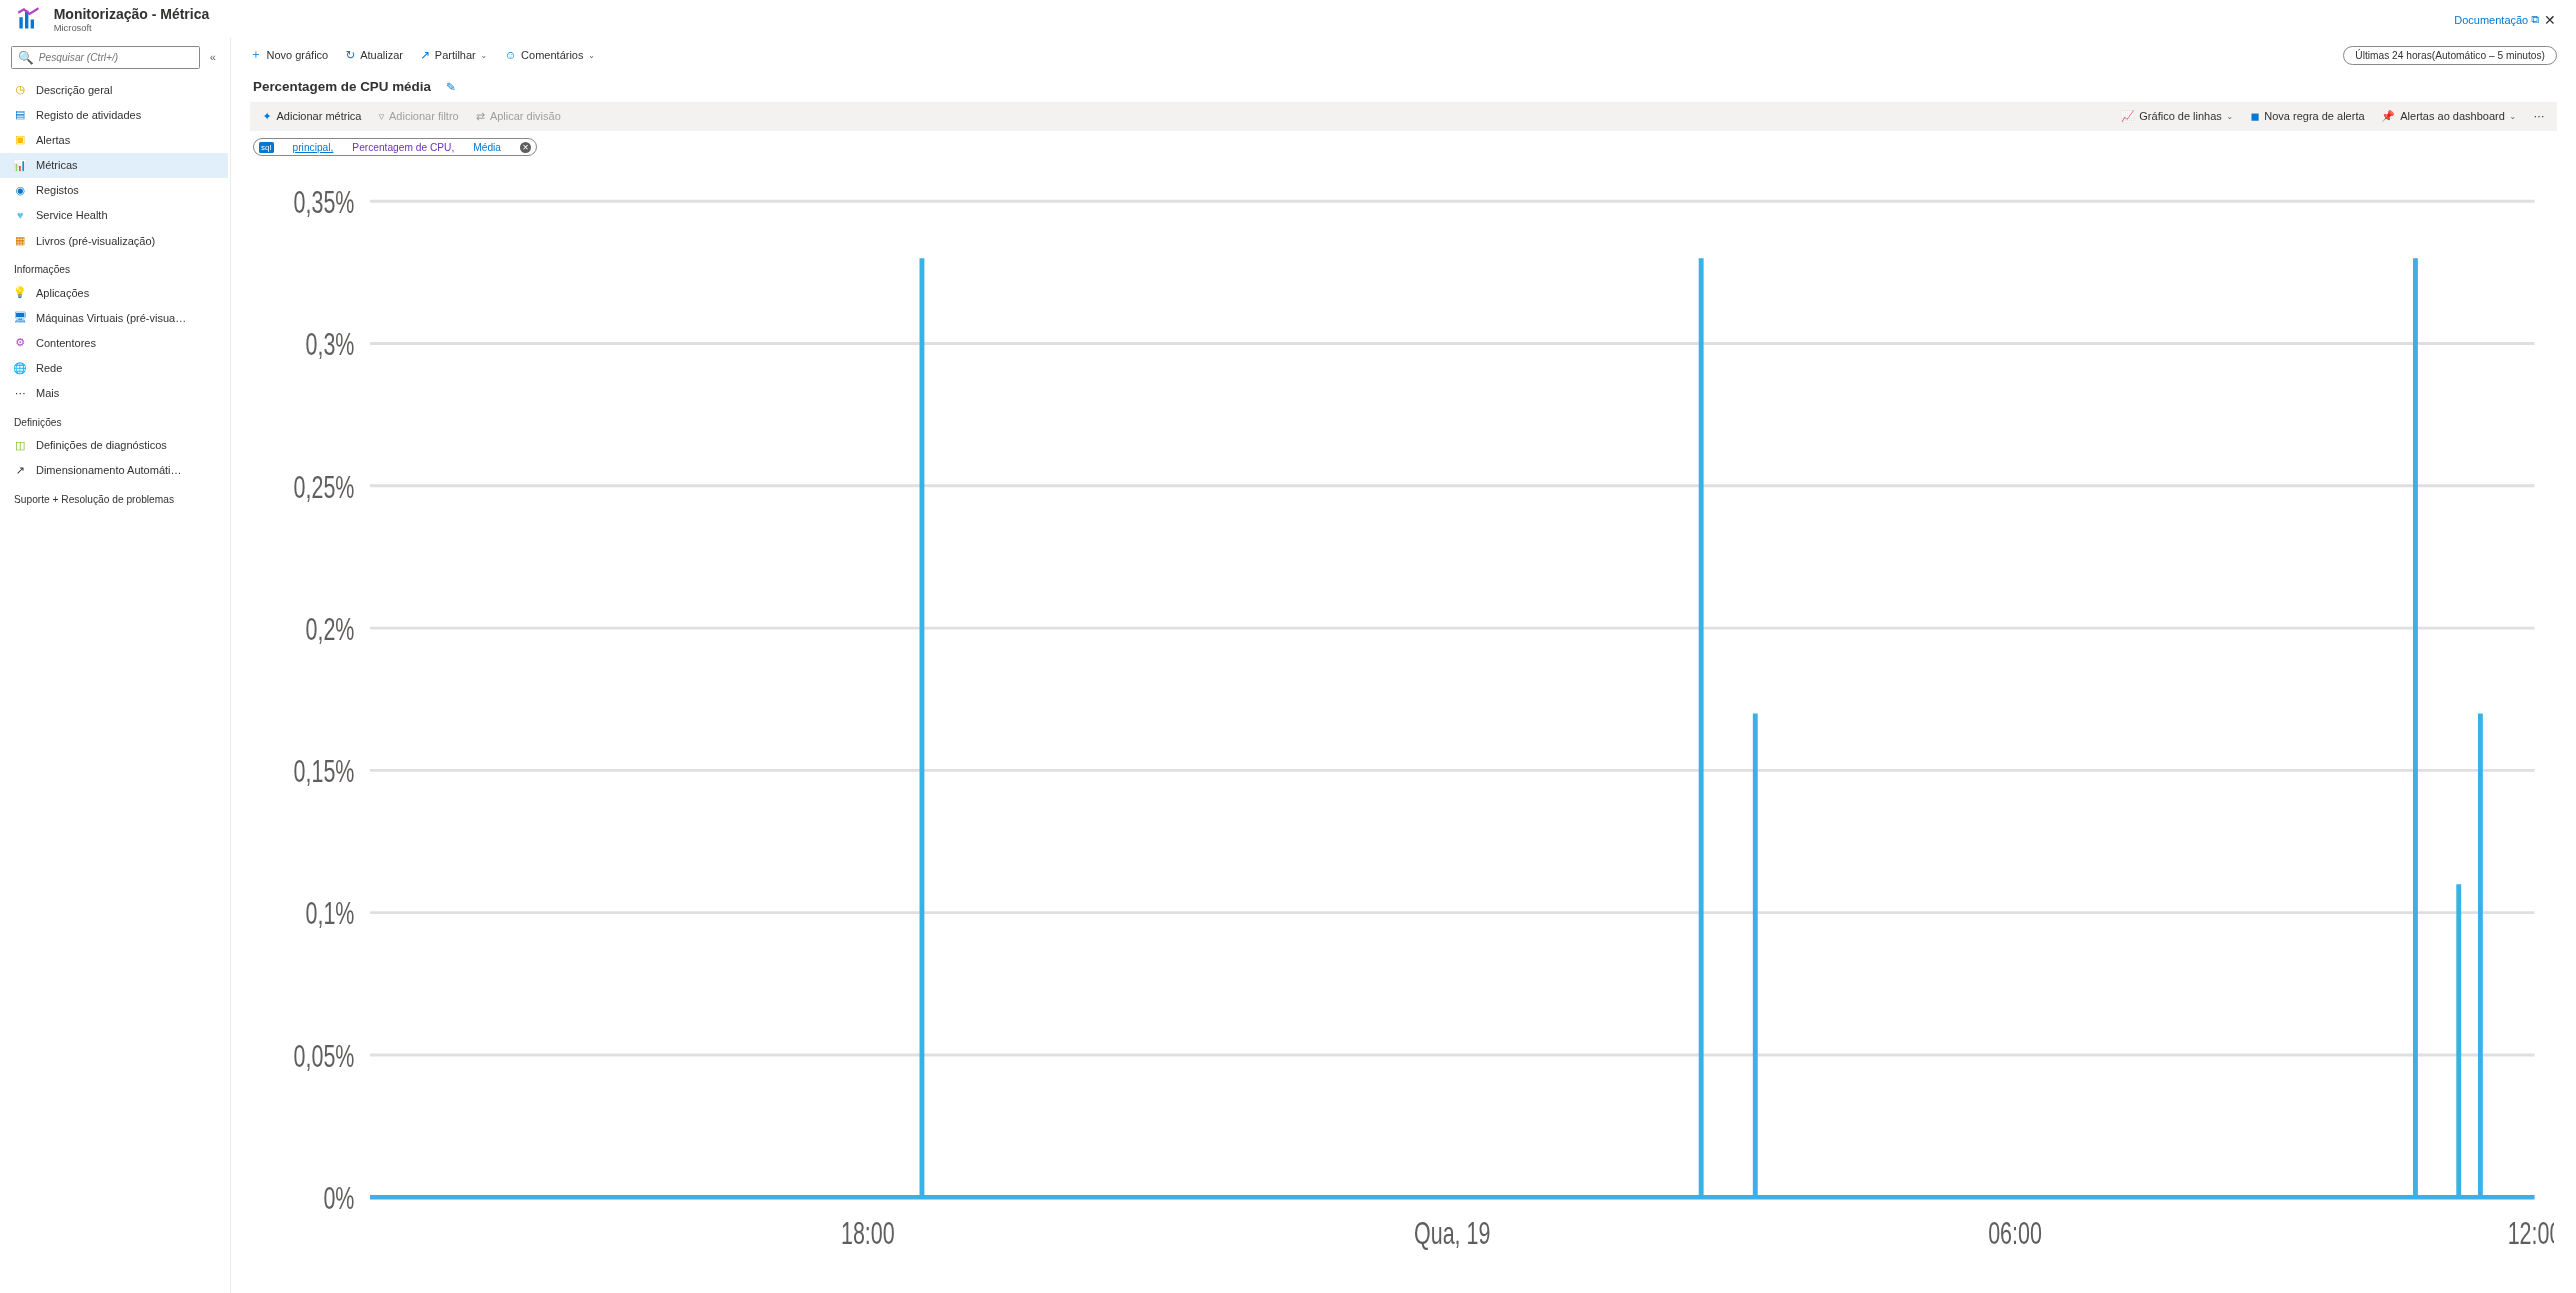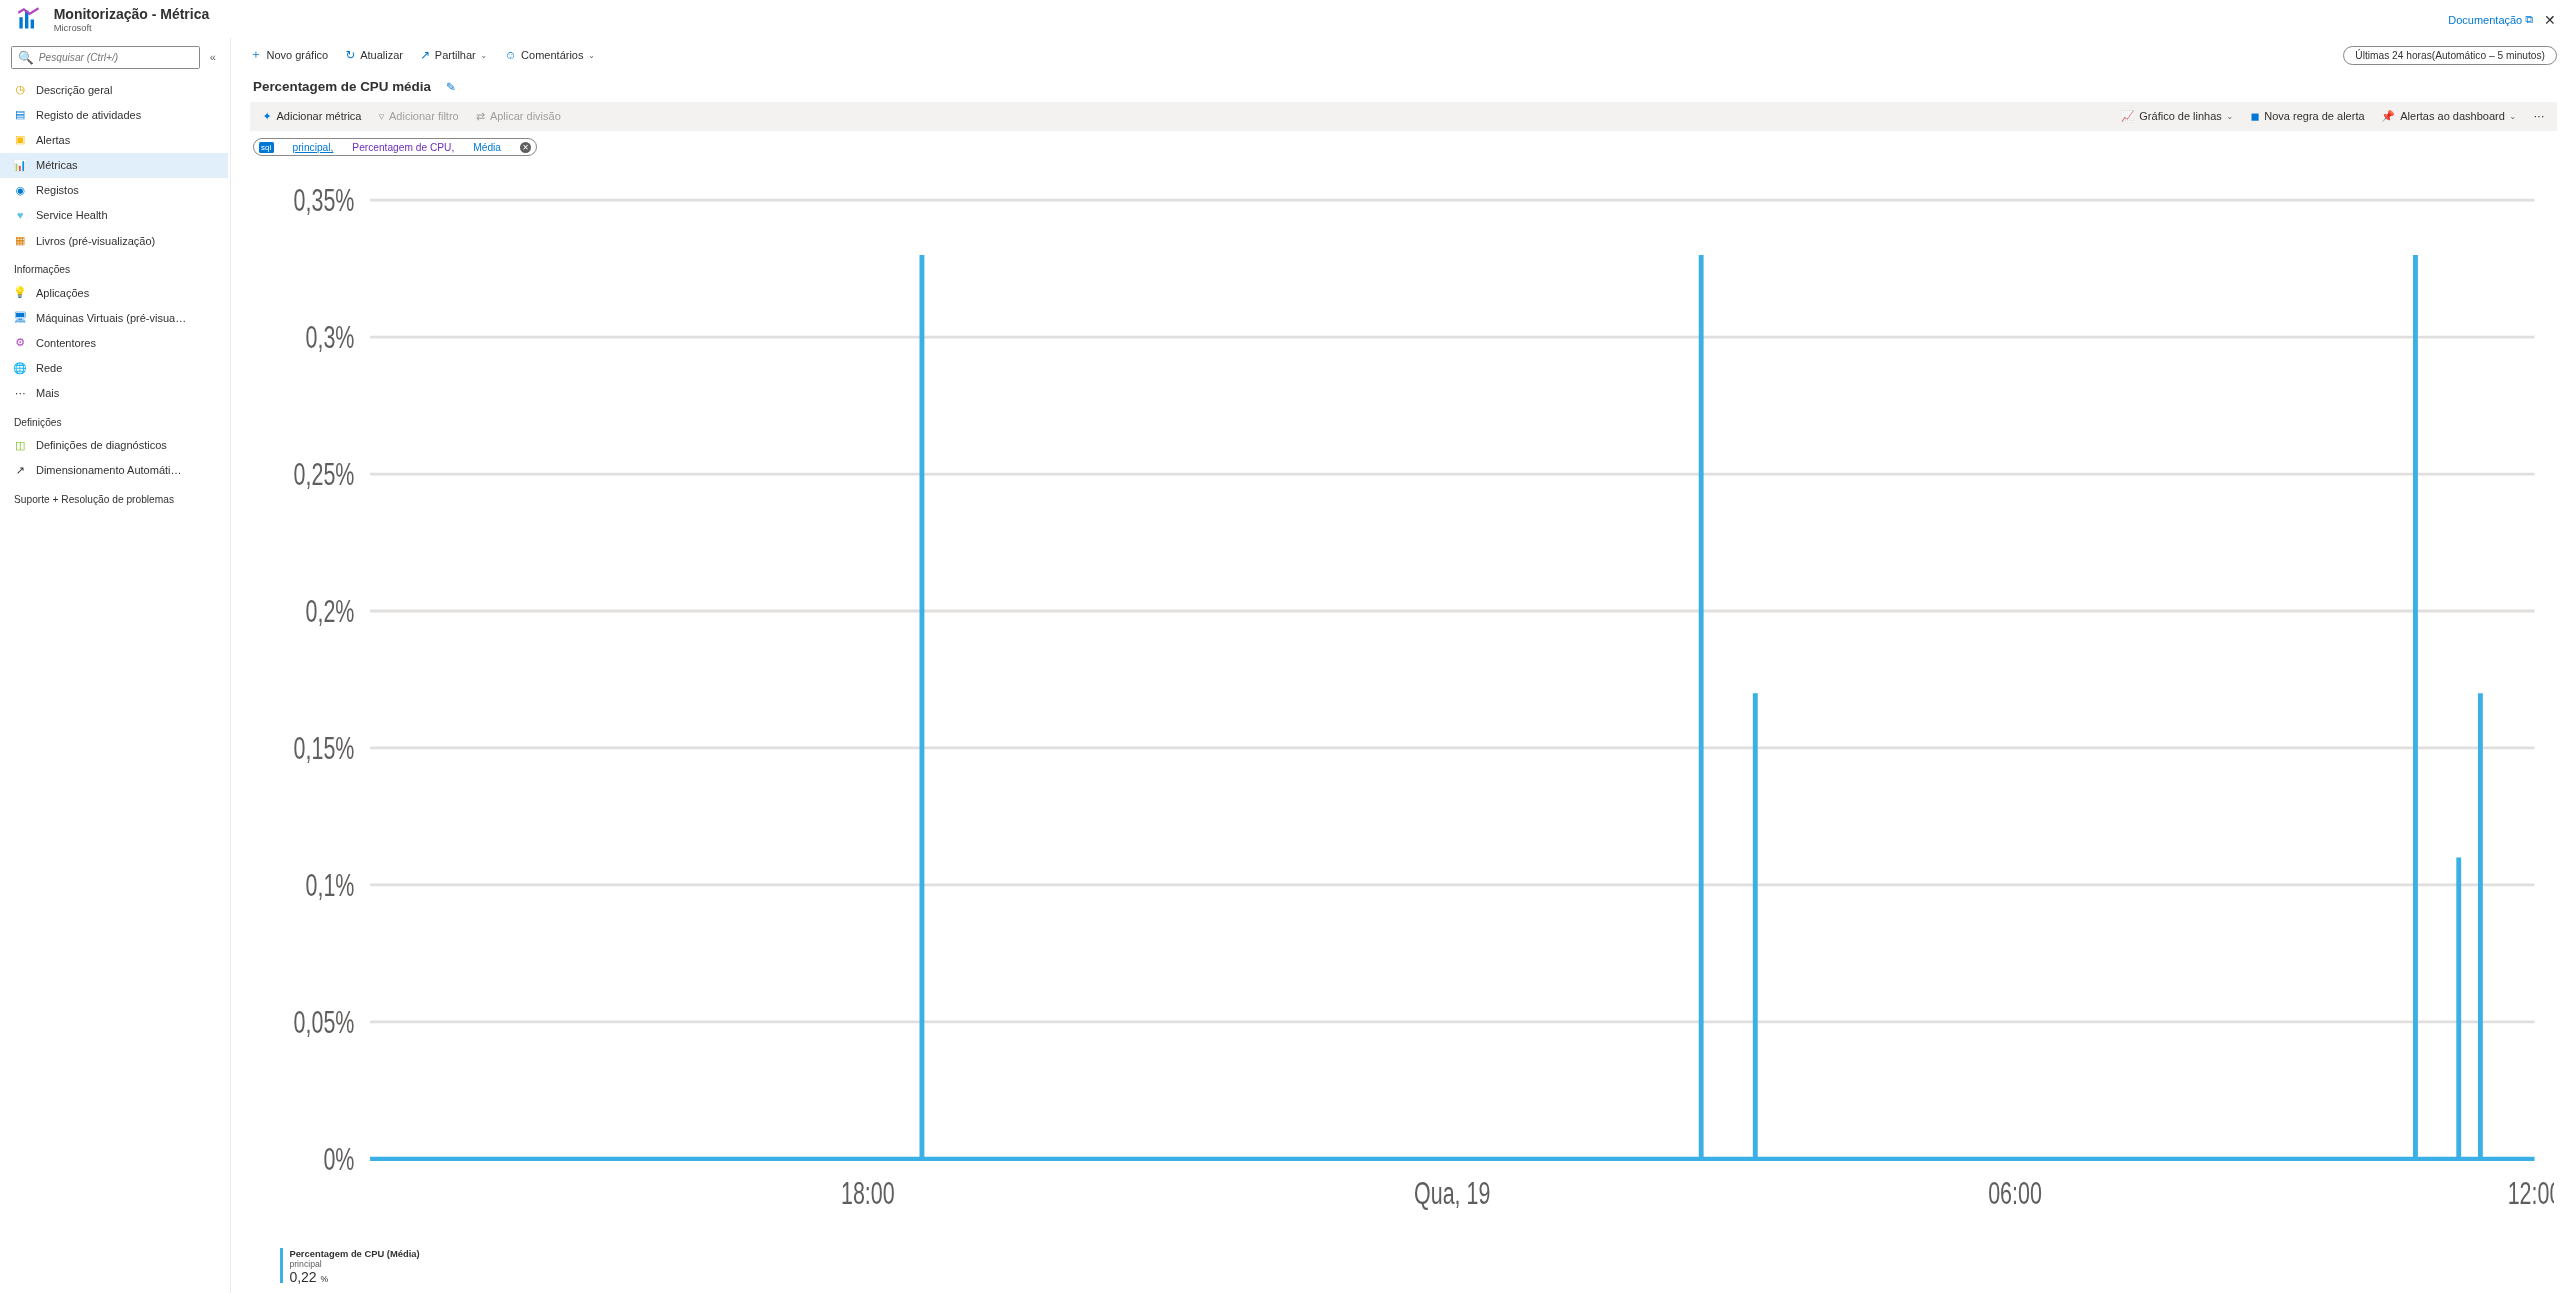--- a/index.html
+++ b/index.html
@@ -4,21 +4,21 @@
 <style>
   * { box-sizing: border-box; margin: 0; padding: 0; font-family: "Segoe UI", Arial, sans-serif; }
   html, body { width: 100%; height: 100%; background: #fff; color: #323130; }
   .root { display: flex; flex-direction: column; height: 100vh; }
 
   
   .header { display: flex; align-items: center; padding: 6.3px 15.7px 4.7px 15.7px; }
   .header-left { display: flex; align-items: center; gap: 11px; }
   .header-title { font-size: 14px; font-weight: 600; }
   .header-sub { font-size: 9.4px; color: #605e5c; }
-  .header-right { margin-left: auto; display: flex; align-items: center; gap: 6px; }
+  .header-right { margin-left: auto; display: flex; align-items: center; gap: 0; }
   .doc-link { color: #0078d4; font-size: 11px; cursor: pointer; display: flex; align-items: center; gap: 3.1px; }
   .close-x { font-size: 14px; cursor: pointer; padding: 3.1px 4.7px; color: #323130; }
 
   .body { display: flex; flex: 1; min-height: 0; }
 
   
   .sidebar { width: 231px; border-right: 0.8px solid #edebe9; display: flex; flex-direction: column; position: relative; }
   .search-wrap { padding: 7.9px 11px; display: flex; align-items: center; gap: 6.3px; }
   .search-box { flex: 1; display: flex; align-items: center; border: 0.8px solid #8a8886; border-radius: 1.6px; padding: 3.1px 6.3px; gap: 4.7px; }
   .search-box input { border: none; outline: none; flex: 1; font-size: 10.2px; font-style: italic; color: #605e5c; }
@@ -274,27 +274,17 @@
               </g>
               <line class="spike" x1="60" y1="350" x2="1170" y2="350" style="stroke-width:1.5"></line>
               <line class="spike" x1="343.05" y1="350" x2="343.05" y2="29.428571428571388"></line>
               <line class="spike" x1="742.65" y1="350" x2="742.65" y2="29.428571428571388"></line>
               <line class="spike" x1="770.4" y1="350" x2="770.4" y2="184.85714285714283"></line>
               <line class="spike" x1="1108.95" y1="350" x2="1108.95" y2="29.428571428571388"></line>
               <line class="spike" x1="1131.1499999999999" y1="350" x2="1131.1499999999999" y2="243.1428571428571"></line>
               <line class="spike" x1="1142.25" y1="350" x2="1142.25" y2="184.85714285714283"></line>
             </svg>
         </div>
-        <div class="legend-row">
-          <div class="legend-bar"></div>
-          <div class="legend-txt">
-            <div class="t1">Percentagem de CPU (Média)</div>
-            <div class="t2">principal</div>
-            <div class="t3">
-              <span>0,22</span> <small>%</small>
-            </div>
-          </div>
-        </div>
       </div>
     </div>
   </div>
 </div>
 
 
 </body></html>

